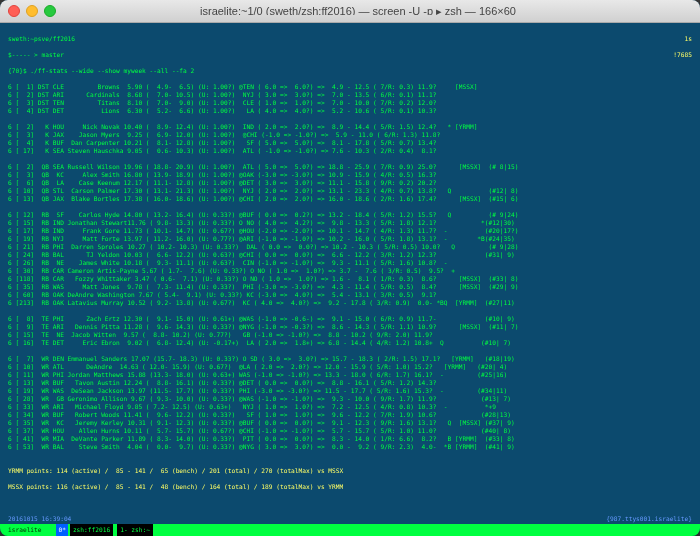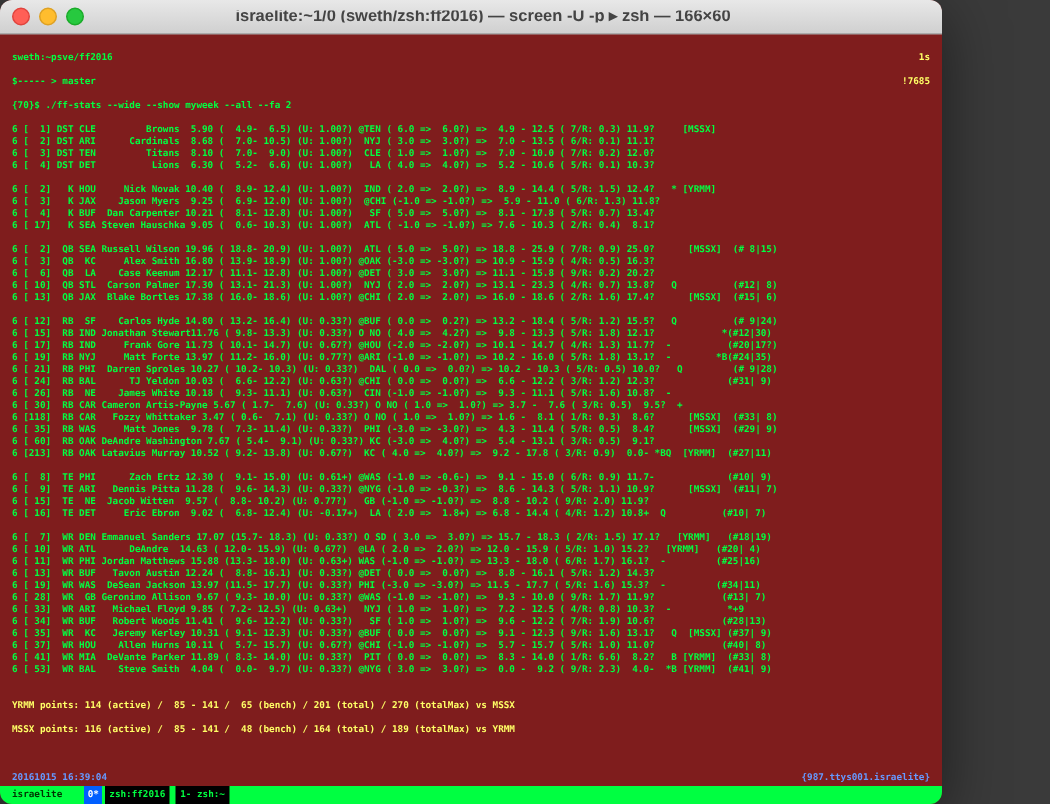--- a/index.html
+++ b/index.html
@@ -1,27 +1,26 @@
 <!DOCTYPE html>
 <html><head>
 <meta charset="utf-8">
 <style>
   html,body{margin:0;padding:0;background:#3a3a3a;}
   .window{
-    width:628px;height:536px;margin:0;
-    background:#7f1d1d;
+    width:700px;height:536px;margin:0;
+    background:#0c4a6e;
     border-radius:8px;
     box-shadow:0 10px 40px rgba(0,0,0,.5);
     overflow:hidden;
     font-family:Menlo,Monaco,Consolas,monospace;
     font-size:6.2px;
     line-height:8px;
     color:#00ff41;
     position:relative;
-    font-weight:bold;
   }
   .titlebar{
     height:22px;background:linear-gradient(#e8e8e8,#d0d0d0);
     border-bottom:1px solid #aaa;
     display:flex;align-items:center;
     padding:0 8px;
     font-family:-apple-system,Helvetica,Arial,sans-serif;
     font-size:11px;color:#444;
   }
   .traffic{display:flex;gap:6px;margin-right:8px;}

